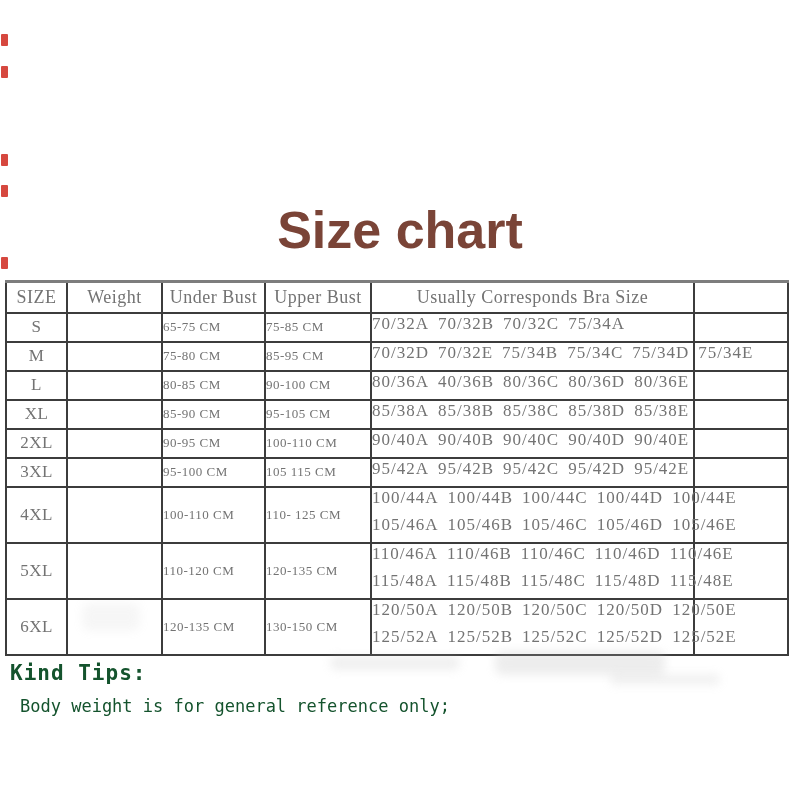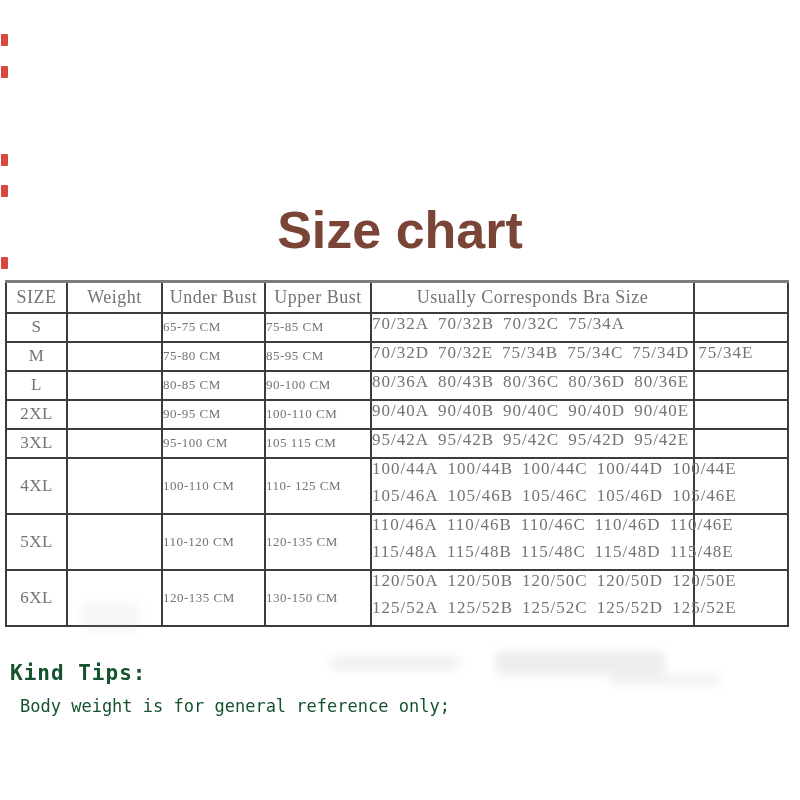--- a/index.html
+++ b/index.html
@@ -116,24 +116,40 @@
           <td class="extra-cell"></td>
         </tr>
         <tr style="height: 28px;">
           <td class="size-cell">L</td>
           <td class="weight-cell"></td>
           <td class="cm-cell">80-85 CM</td>
           <td class="cm-cell">90-100 CM</td>
           <td class="bra-cell">
             <div class="bra-line">
               <span>80/36A</span>
-              <span>80/43B</span>
+              <span>40/36B</span>
               <span>80/36C</span>
               <span>80/36D</span>
               <span>80/36E</span>
+            </div>
+          </td>
+          <td class="extra-cell"></td>
+        </tr>
+        <tr style="height: 28px;">
+          <td class="size-cell">XL</td>
+          <td class="weight-cell"></td>
+          <td class="cm-cell">85-90 CM</td>
+          <td class="cm-cell">95-105 CM</td>
+          <td class="bra-cell">
+            <div class="bra-line">
+              <span>85/38A</span>
+              <span>85/38B</span>
+              <span>85/38C</span>
+              <span>85/38D</span>
+              <span>85/38E</span>
             </div>
           </td>
           <td class="extra-cell"></td>
         </tr>
         <tr style="height: 28px; border-radius: 10px;">
           <td class="size-cell">2XL</td>
           <td class="weight-cell"></td>
           <td class="cm-cell">90-95 CM</td>
           <td class="cm-cell">100-110 CM</td>
           <td class="bra-cell">

